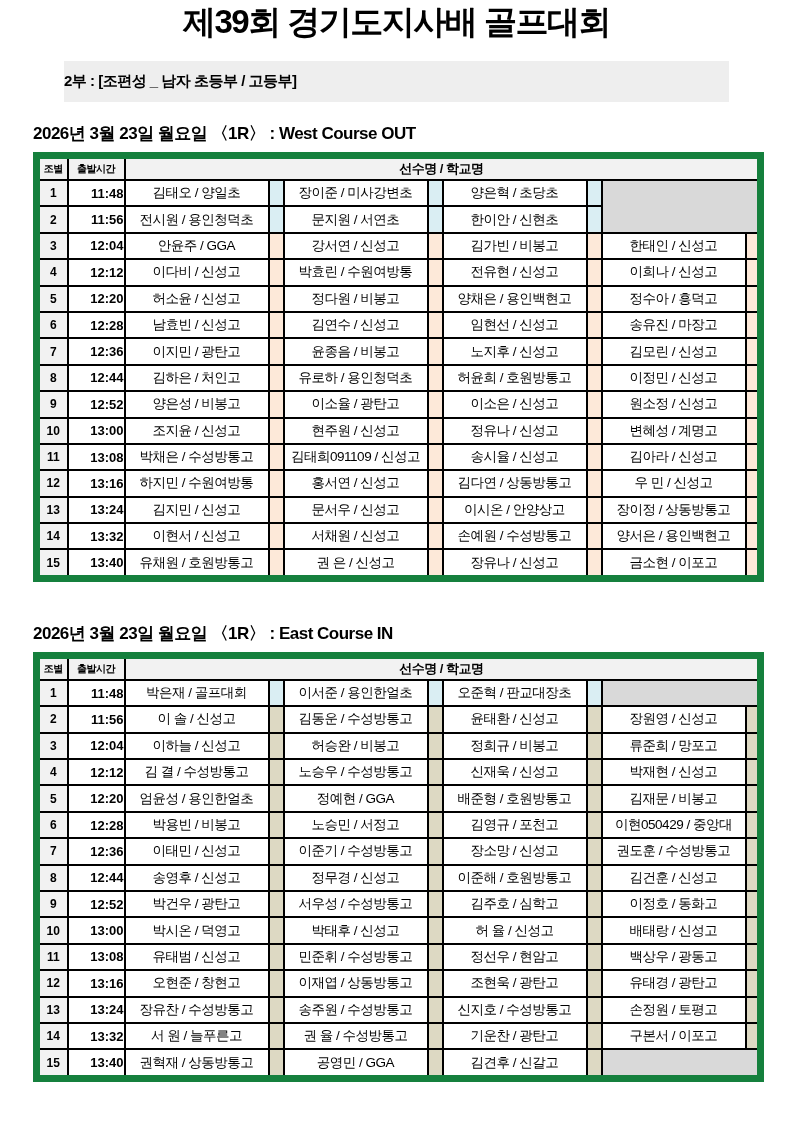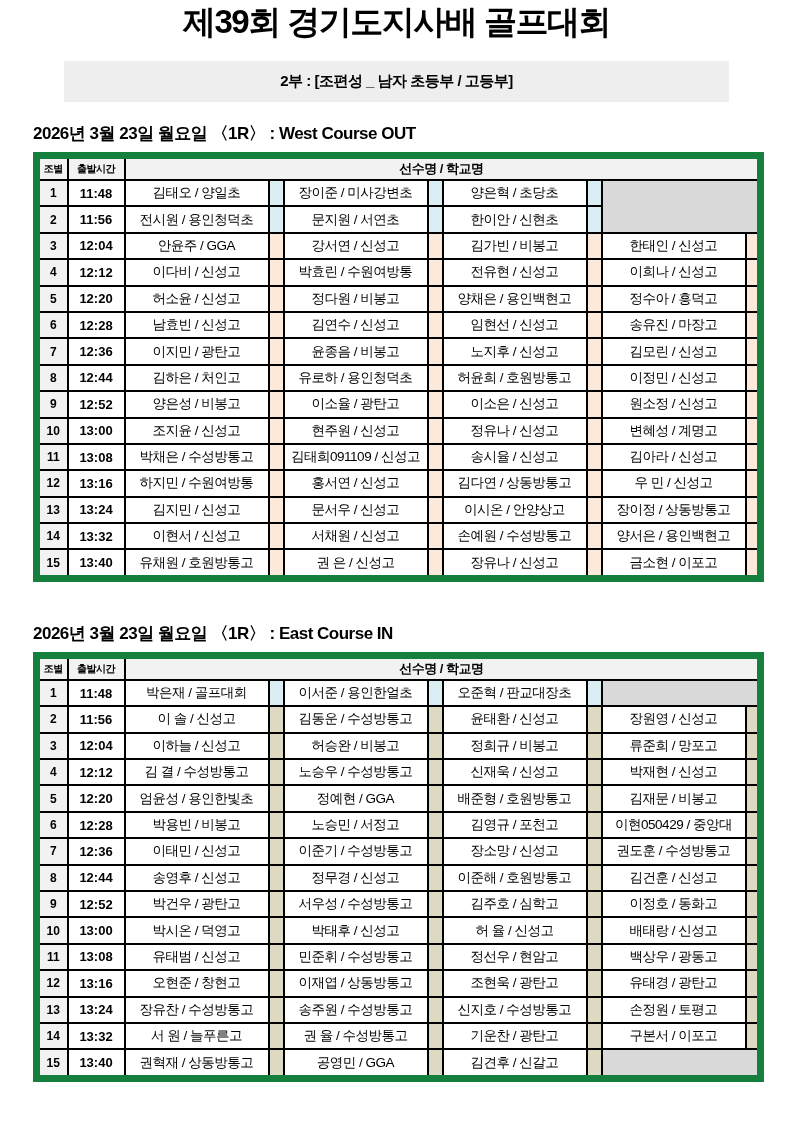--- a/index.html
+++ b/index.html
@@ -7,42 +7,42 @@
     width:793px; height:1122px; margin:0 auto; background:#fff;
     font-family:"Liberation Sans","DejaVu Sans",sans-serif; color:#000;
     box-sizing:border-box; overflow:hidden; position:relative;
   }
   .title {
     margin:0; text-align:center;
     font-size:33px; font-weight:800; letter-spacing:-1.5px;
   }
   .subtitle-band {
     margin:16px 64px 0 64px; background:var(--band,#eee);
-    text-align:center; padding:11px 0; font-weight:700; font-size:15px;
+    padding:11px 0; font-weight:700; font-size:15px;
     letter-spacing:-0.5px;
   }
   .table-title {
     text-align:left; font-size:17px; font-weight:800; letter-spacing:-0.5px;
     margin:20px 0 7px 0;
   }
   .t2 .table-title { margin-top:40px; }
   .table-block { margin:0 33px; }
   table {
     width:100%; border-collapse:collapse; table-layout:fixed;
     border:7px solid #15803d;
   }
   th, td { border:2px solid #000; overflow:hidden; white-space:nowrap; padding:0; }
   thead th {
     background:var(--hbg,#f2f2f2); height:20px; font-weight:700;
     font-size:10px; letter-spacing:-0.5px;
   }
   thead th.th-players { font-size:13px; }
   tbody td { height:24.4px; text-align:center; vertical-align:middle; }
   td.group  { background:var(--hbg,#f2f2f2); font-weight:700; font-size:12px; }
-  td.time   { font-weight:700; font-size:13px; }
+  td.time   { font-weight:700; font-size:13px;text-align:right; }
   td.player { font-size:13.5px; letter-spacing:-0.5px; }
   td.strip  { padding:0; }
   td.strip.blue  { background:var(--blue,#daeef3); }
   td.strip.peach { background:var(--peach,#fde9d9); }
   td.strip.tan   { background:var(--tan,#ddd9c3); }
   td.gray-cell   { background:var(--gray,#d9d9d9); }
 </style>
 </head>
 <body>
 
@@ -323,21 +323,21 @@
             <td class="player">노승우 / 수성방통고</td>
             <td class="strip tan"></td>
             <td class="player">신재욱 / 신성고</td>
             <td class="strip tan"></td>
             <td class="player">박재현 / 신성고</td>
             <td class="strip tan"></td>
           </tr>
           <tr>
             <td class="group">5</td>
             <td class="time">12:20</td>
-            <td class="player">엄윤성 / 용인한빛초</td>
+            <td class="player">엄윤성 / 용인한얼초</td>
             <td class="strip tan"></td>
             <td class="player">정예현 / GGA</td>
             <td class="strip tan"></td>
             <td class="player">배준형 / 호원방통고</td>
             <td class="strip tan"></td>
             <td class="player">김재문 / 비봉고</td>
             <td class="strip tan"></td>
           </tr>
           <tr>
             <td class="group">6</td>

